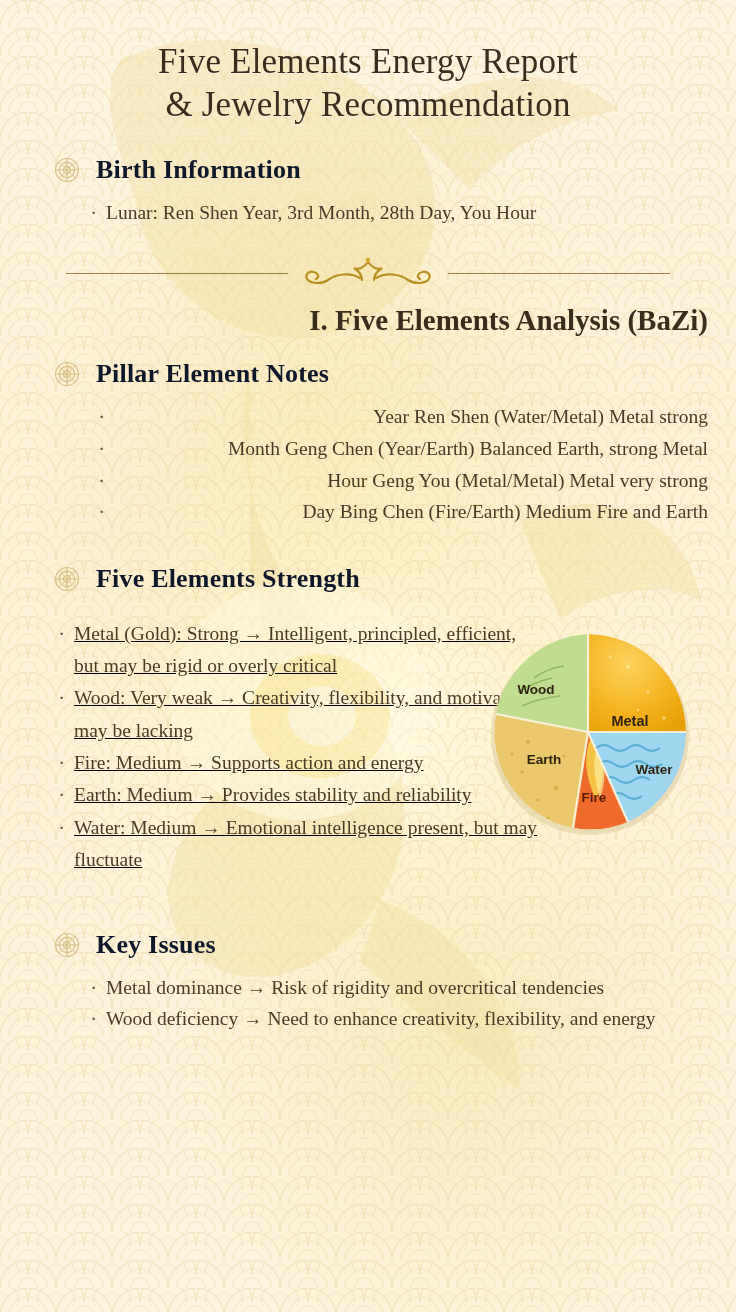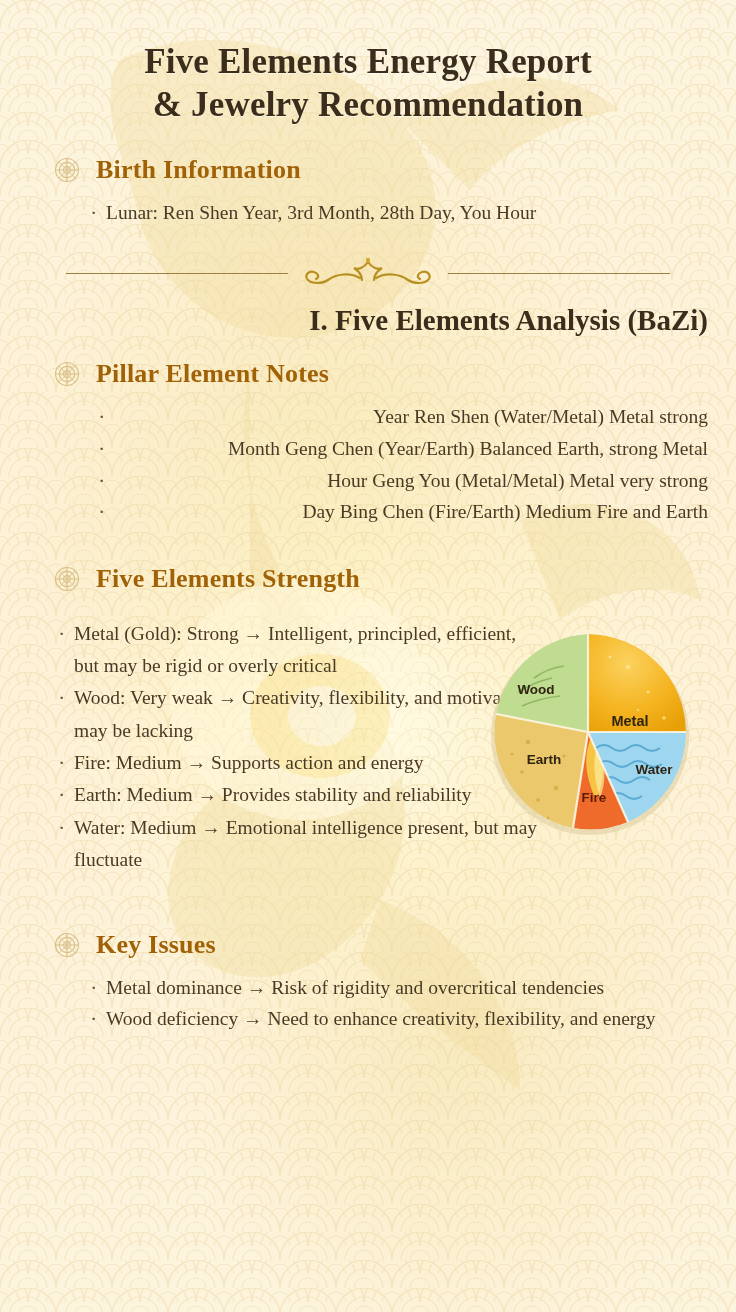--- a/index.html
+++ b/index.html
@@ -44,21 +44,21 @@
     position: relative;
     z-index: 5;
     padding: 34px 28px 0 28px;
     box-sizing: border-box;
   }
 
   .doc-title {
     text-align: center;
     font-size: 35px;
     line-height: 1.24;
-    font-weight: bold;
+    font-weight: normal;
     color: #3b2d1c;
     letter-spacing: 0.2px;
     margin: 6px 0 26px 0;
     text-shadow: 0 1px 0 rgba(255,255,255,0.5);
   }
   .doc-title .l2 { display: block; }
 
   .section-head {
     display: flex;
     align-items: center;
@@ -67,21 +67,21 @@
   }
   .section-head .flower {
     width: 34px;
     height: 34px;
     flex: 0 0 34px;
   }
   .section-head h2 {
     margin: 0;
     font-size: 26px;
     font-weight: bold;
-    color: #a16207;
+    color: #0f172a;
     letter-spacing: 0.2px;
   }
 
   ul.bullets {
     list-style: none;
     margin: 0 0 4px 0;
     padding: 0 0 0 62px;
   }
   ul.bullets.indent-more { padding-left: 70px; text-align: right; }
   ul.bullets li {
@@ -126,20 +126,21 @@
     font-weight: bold;
     color: #3b2d1c;
     margin: 10px 0 20px 0;
   }
 
   
   .strength-wrap {
     position: relative;
     margin-top: 22px;
     min-height: 268px;
+    text-decoration: underline;
   }
   .strength-text {
     width: 100%;
     padding: 0 24px 0 28px;
     box-sizing: border-box;
   }
   .strength-text li {
     font-size: 19.5px;
     line-height: 1.66;
     color: #4a3a25;

